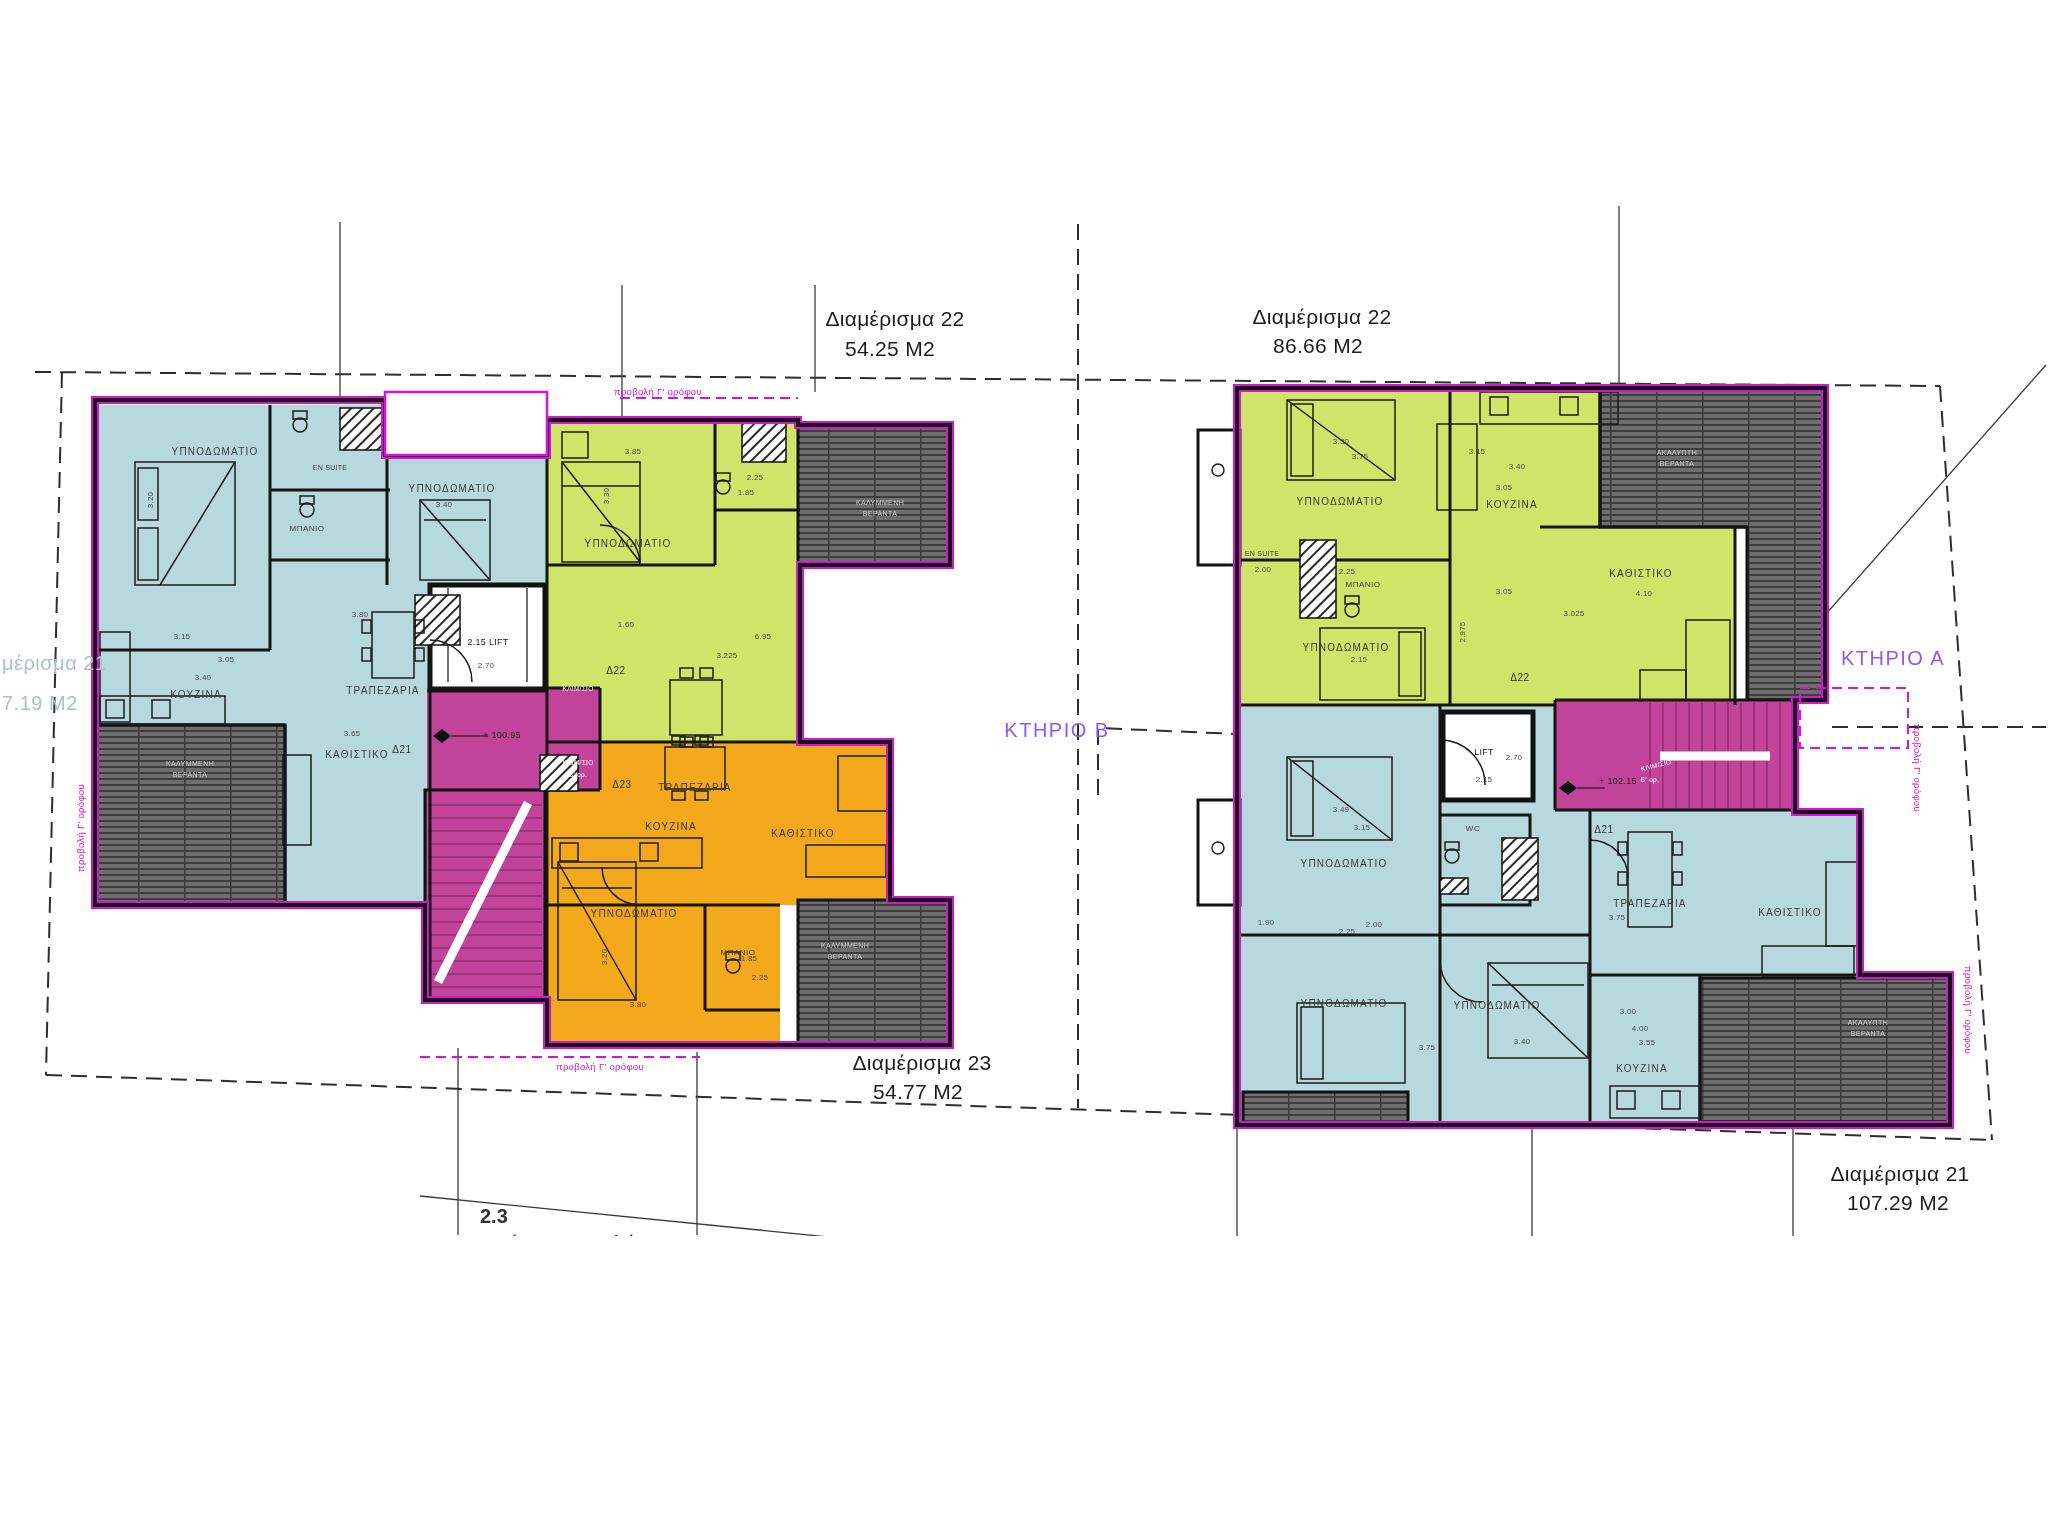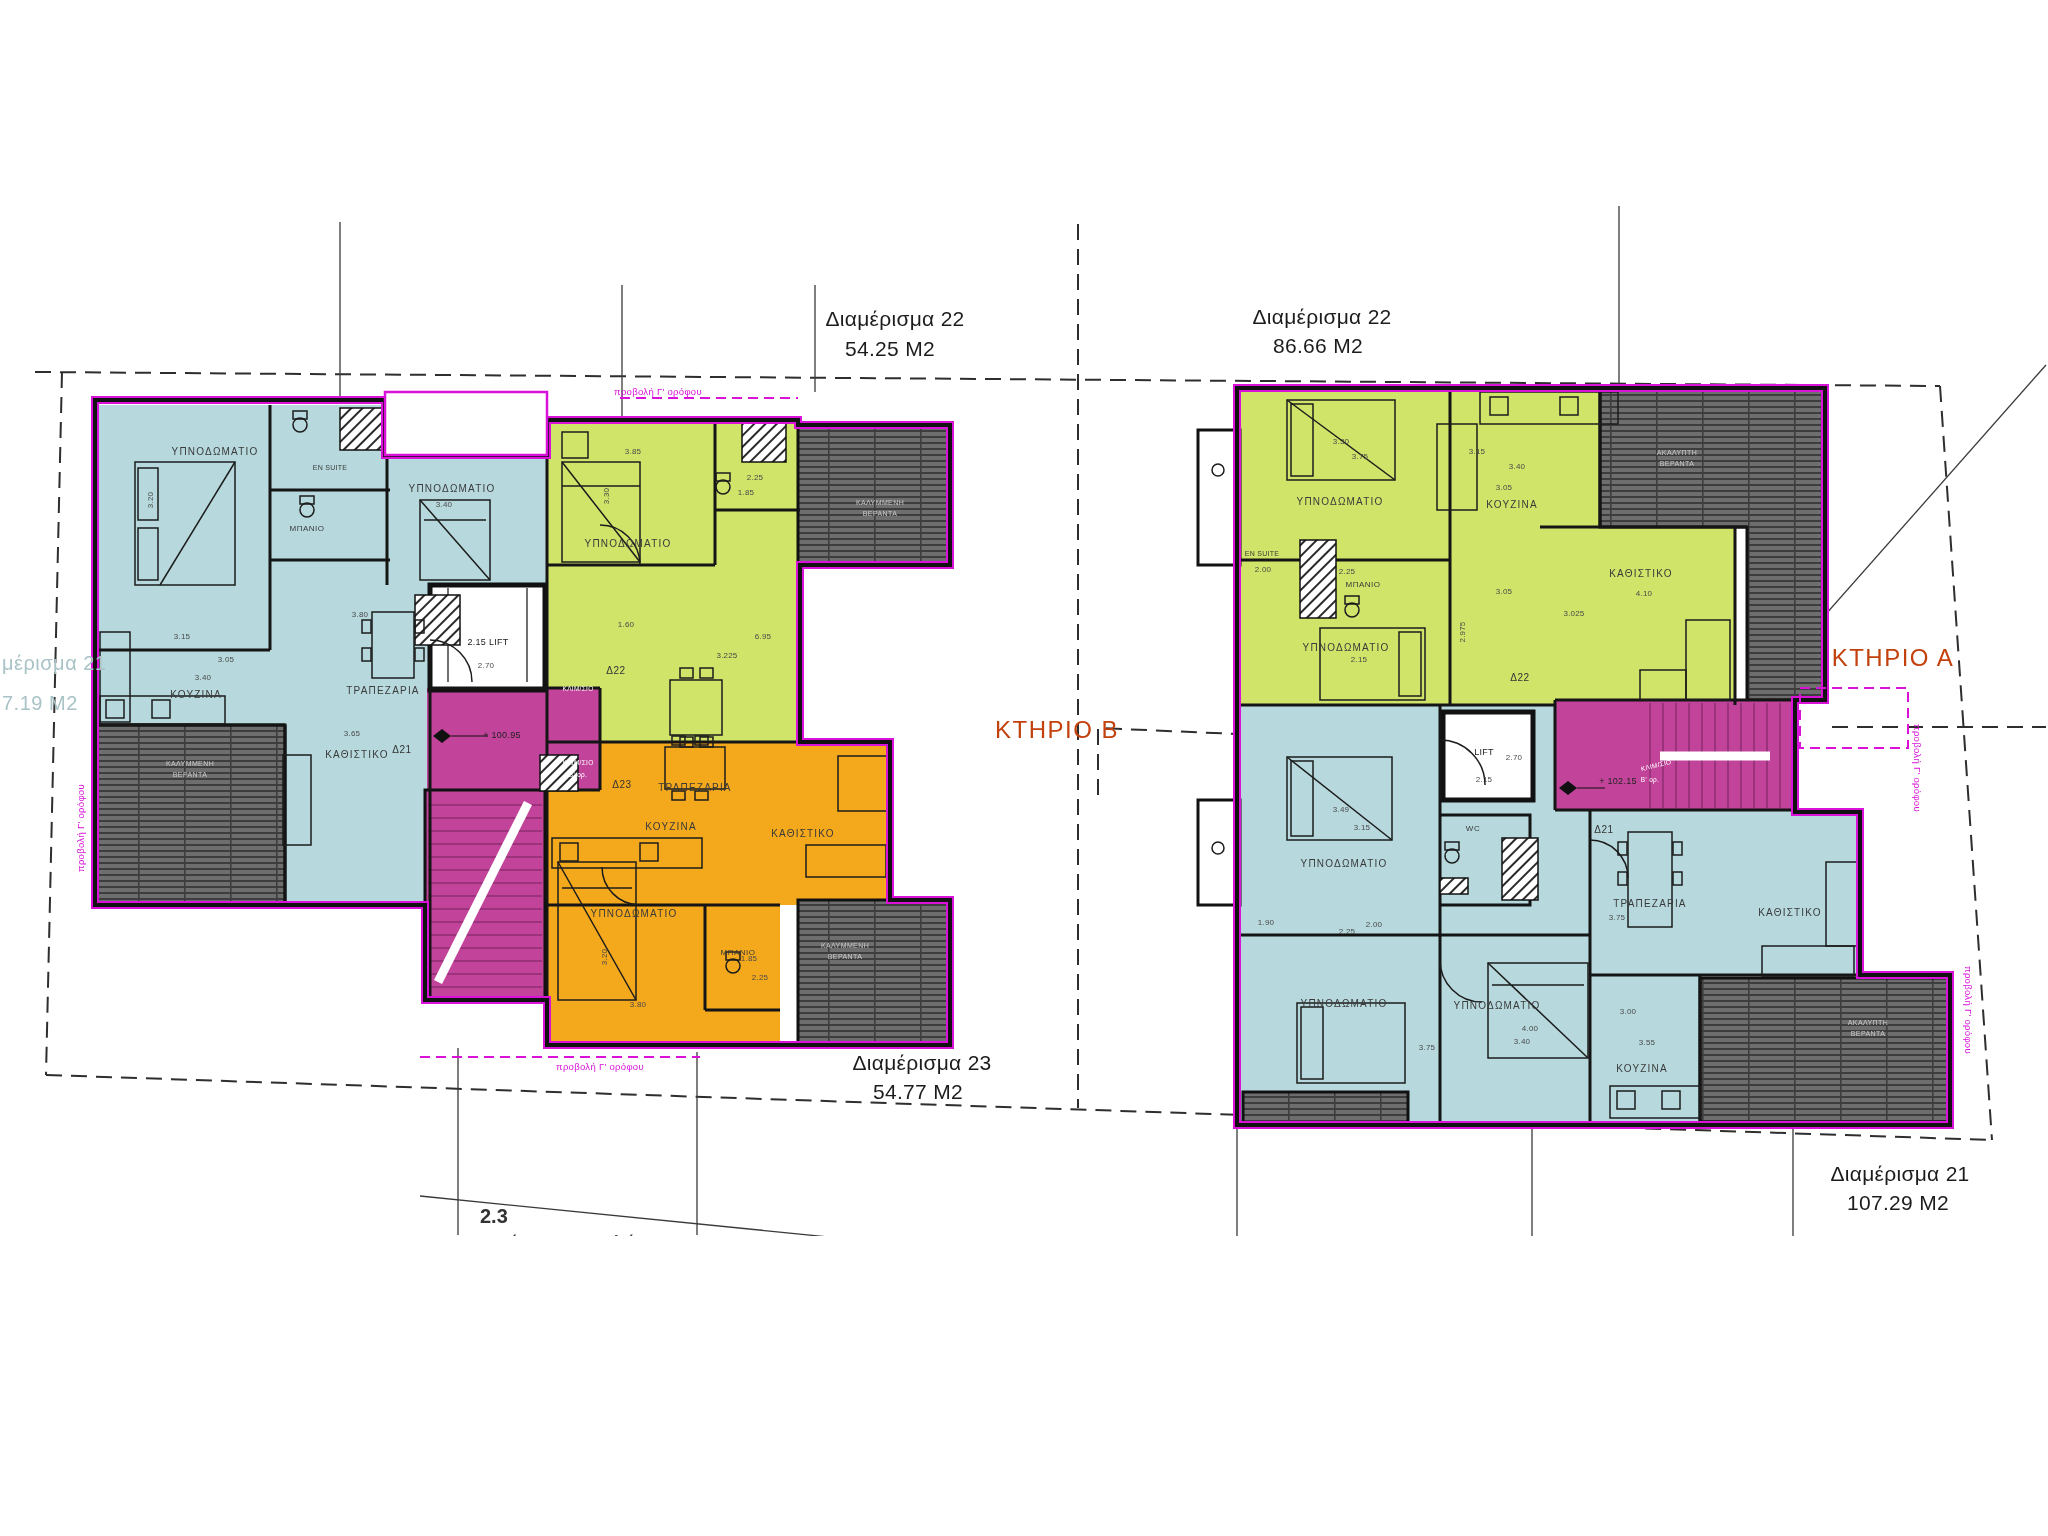--- a/index.html
+++ b/index.html
@@ -1,21 +1,21 @@
 <!DOCTYPE html>
 <html><head>
 <meta charset="utf-8">
 <style>
   html,body{margin:0;padding:0;background:#fff}
   .plan{position:relative;width:2048px;height:1236px;background:#fff;overflow:hidden;
         font-family:"Liberation Sans",sans-serif}
   .plan svg{position:absolute;left:0;top:0}
   .t{position:absolute;transform:translate(-50%,-50%);white-space:nowrap;color:#3d3d3d}
   .big{font-size:21px;color:#1c1c1c;letter-spacing:.3px}
-  .bld{font-size:24px;color:#c2410c;letter-spacing:1.5px}
+  .bld{font-size:20px;color:#8b5cf6;letter-spacing:1.5px}
   .cut{transform:none;font-size:20px;color:#a9c3c7;letter-spacing:.5px}
   .noteN{transform:none;font-size:20px;font-weight:bold;color:#333}
   .noteT{transform:none;font-size:21px;color:#3f3f3f;letter-spacing:.5px}
   .room{font-size:10px;letter-spacing:1.2px;color:#3a3a3a}
   .sm{font-size:8px;letter-spacing:.5px}
   .xs{font-size:7px;letter-spacing:.3px}
   .unit{font-size:10px;color:#333;letter-spacing:.5px}
   .dim{font-size:8px;color:#4a4a4a;letter-spacing:.2px}
   .mag{font-size:9.5px;color:#d911d9;letter-spacing:.3px}
   .tiny{font-size:7px;color:#c9c9c9;letter-spacing:.4px}
@@ -388,16 +388,16 @@
 <span class="t dim" style="left:1644px;top:593px">4.10</span>
 <span class="t dim" style="left:1341px;top:809px">3.49</span>
 <span class="t dim" style="left:1362px;top:827px">3.15</span>
 <span class="t dim" style="left:1374px;top:924px">2.00</span>
 <span class="t dim" style="left:1347px;top:931px">2.25</span>
 <span class="t dim" style="left:1266px;top:922px">1.90</span>
 <span class="t dim" style="left:1427px;top:1047px">3.75</span>
 <span class="t dim" style="left:1522px;top:1041px">3.40</span>
 <span class="t dim" style="left:1617px;top:917px">3.75</span>
 <span class="t dim" style="left:1628px;top:1011px">3.00</span>
-<span class="t dim" style="left:1530px;top:1028px">4.00</span>
+<span class="t dim" style="left:1640px;top:1028px">4.00</span>
 <span class="t dim" style="left:1647px;top:1042px">3.55</span>
 
 </div>
 
 </body></html>

